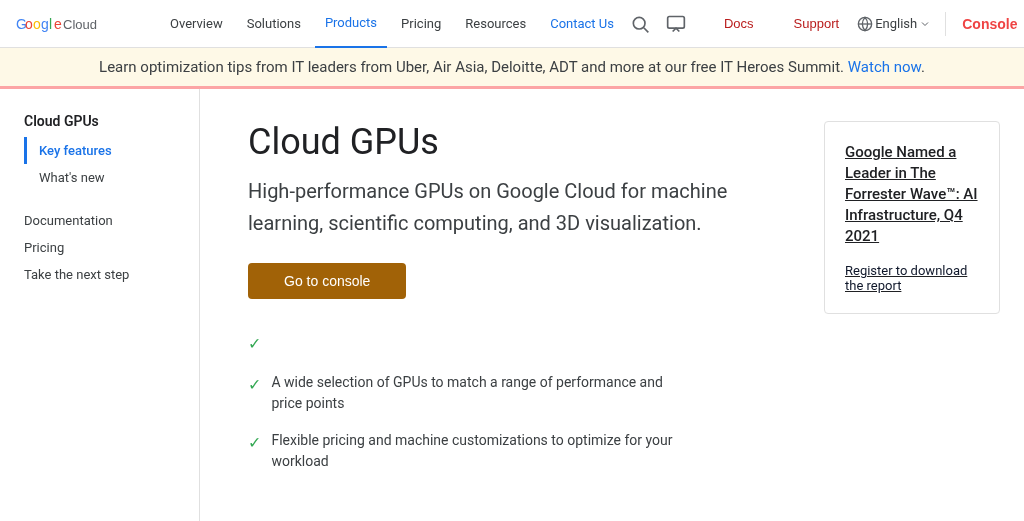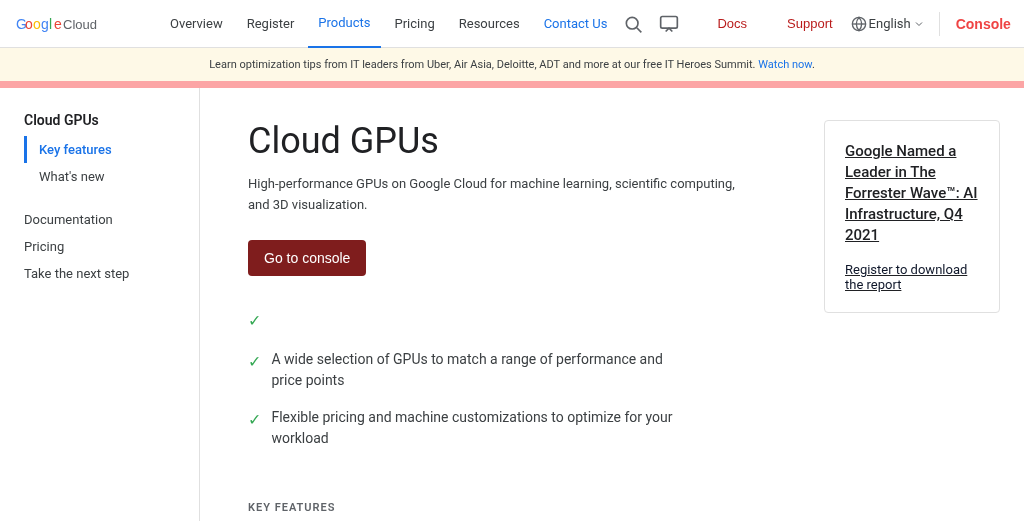--- a/index.html
+++ b/index.html
@@ -17,43 +17,43 @@
     .nav-link.active { color: #1a73e8; border-bottom: 2px solid #1a73e8; }
     .nav-right { display: flex; align-items: center; gap: 4px; margin-left: auto; }
     .nav-icon-btn { background: none; border: none; cursor: pointer; padding: 6px; display: flex; align-items: center; color: #5f6368; border-radius: 50%; }
     .nav-text-btn { font-size: 13px; color: #b91c1c; padding: 0 8px; cursor: pointer; background: none; border: none; margin-left: 20px; }
     .nav-lang { display: flex; align-items: center; gap: 2px; font-size: 13px; color: #3c4043; cursor: pointer; padding: 0 6px; text-align: right; }
     .console-btn { font-size: 14px; color: #ef4444; padding: 0 8px; cursor: pointer; background: none; border: none; font-weight: 700; }
     .divider-v { width: 1px; height: 24px; background: #e0e0e0; margin: 0 4px; }
 
     
     .banner {
-      background: #fef9e7; border-bottom: 7px solid #fca5a5;
-      padding: 10px 24px; text-align: center; font-size: 11px; color: #3c4043;
+      background: #fef9e7; border-bottom: 3px solid #fca5a5;
+      padding: 10px 24px; text-align: center; font-size: 15px; color: #3c4043;
     }
     .banner a { color: #1a73e8; text-decoration: none; }
 
     
     .page-layout { display: flex; }
 
     
     .sidebar { width: 200px; min-width: 200px; padding: 24px 0 24px 24px; border-right: 1px solid #e0e0e0; }
     .sidebar-section-title { font-size: 14px; font-weight: 600; color: #202124; margin-bottom: 8px; margin-top: 16px; }
     .sidebar-section-title:first-child { margin-top: 0; }
     .sidebar-item { font-size: 13px; color: #3c4043; padding: 6px 0 6px 12px; cursor: pointer; display: block; text-decoration: none; border-left: 3px solid transparent; }
     .sidebar-item.active { color: #1a73e8; border-left: 3px solid #1a73e8; font-weight: 500; }
     .sidebar-plain { font-size: 13px; color: #3c4043; padding: 6px 0; cursor: pointer; display: block; }
 
     
     .main-content { flex: 1; padding: 32px 48px; max-width: 780px; }
     .page-title { font-size: 36px; font-weight: 400; color: #202124; margin-bottom: 12px; }
-    .page-subtitle { font-size: 13px; color: #3c4043; margin-bottom: 24px; line-height: 1.6; max-width: 500px; }
+    .page-subtitle { font-size: 20px; color: #3c4043; margin-bottom: 24px; line-height: 1.6; max-width: 500px; }
     .cta-btn {
-      background: #7f1d1d; color: #fff; border: none; border-radius: 4px;
-      padding: 10px 16px; font-size: 14px; font-weight: 500; cursor: pointer;
+      background: #a16207; color: #fff; border: none; border-radius: 4px;
+      padding: 10px 36px; font-size: 14px; font-weight: 500; cursor: pointer;
       margin-bottom: 32px; display: inline-block;
     }
 
     
     .feature-list { list-style: none; margin-bottom: 32px; }
     .feature-list li { display: flex; align-items: flex-start; gap: 10px; margin-bottom: 16px; font-size: 14px; color: #3c4043; line-height: 1.5; max-width: 440px; }
     .check-icon { color: #34a853; font-size: 16px; margin-top: 1px; flex-shrink: 0; }
 
     
     .section-label { font-size: 11px; font-weight: 600; letter-spacing: 1px; color: #5f6368; text-transform: uppercase; margin-bottom: 8px; }
@@ -82,21 +82,21 @@
       <text x="9" y="15" font-size="14" font-family="Arial" fill="#ea4335">o</text>
       <text x="17" y="15" font-size="14" font-family="Arial" fill="#fbbc04">o</text>
       <text x="25" y="15" font-size="14" font-family="Arial" fill="#4285f4">g</text>
       <text x="33" y="15" font-size="14" font-family="Arial" fill="#34a853">l</text>
       <text x="38" y="15" font-size="14" font-family="Arial" fill="#ea4335">e</text>
       <text x="47" y="15" font-size="13" font-family="Arial" fill="#5f6368"> Cloud</text>
     </svg>
   </div>
   <div class="nav-links">
     <a class="nav-link">Overview</a>
-    <a class="nav-link">Register</a>
+    <a class="nav-link">Solutions</a>
     <a class="nav-link active">Products</a>
     <a class="nav-link">Pricing</a>
     <a class="nav-link">Resources</a>
     <a class="nav-link" style="color:#1a73e8;">Contact Us</a>
   </div>
   <div class="nav-right">
     <button class="nav-icon-btn">
       <svg width="20" height="20" viewBox="0 0 24 24" fill="none" stroke="#5f6368" stroke-width="2">
           <circle cx="11" cy="11" r="7"></circle>
           <line x1="16.5" y1="16.5" x2="22" y2="22"></line>

